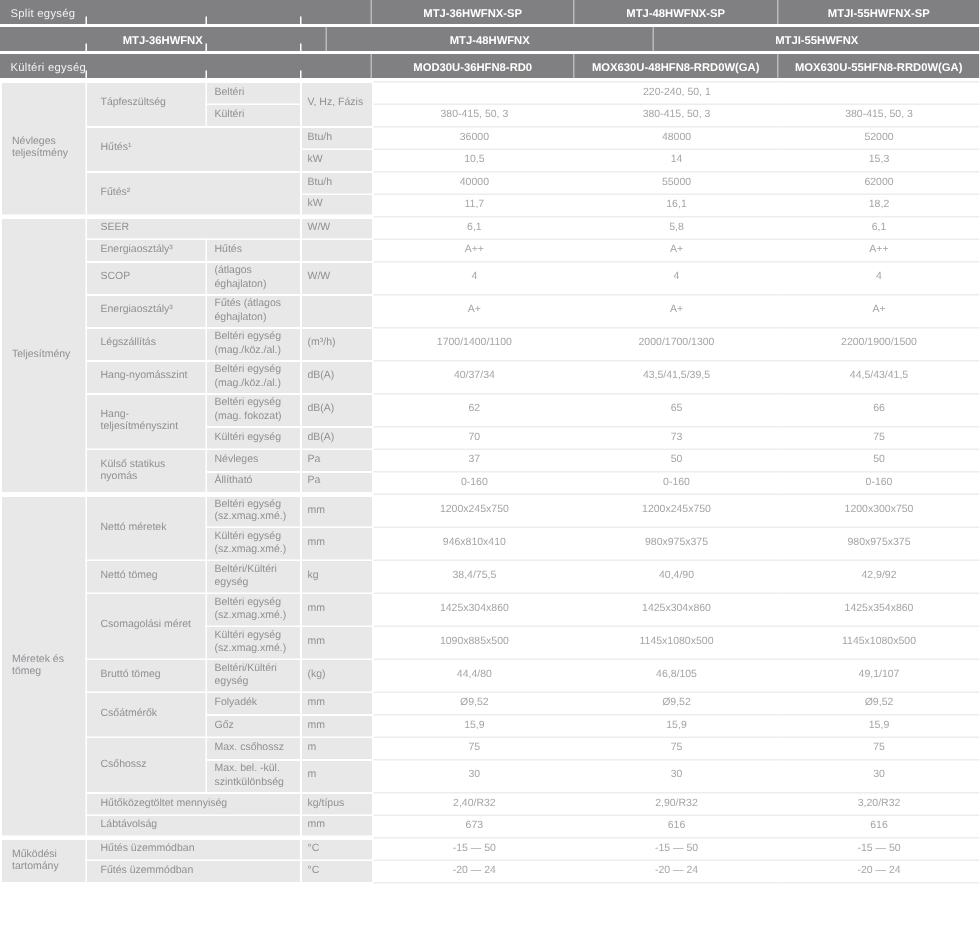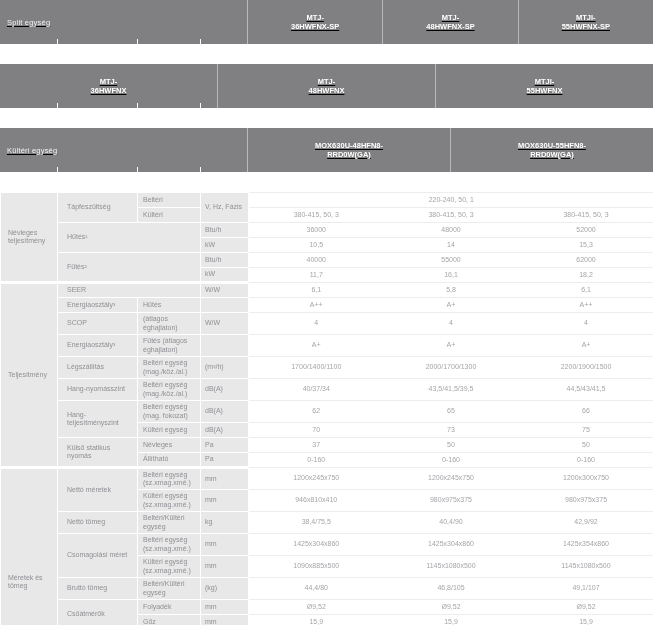--- a/index.html
+++ b/index.html
@@ -3,34 +3,33 @@
 <meta charset="utf-8">
 <style>
   html,body{margin:0;padding:0;background:#ffffff;}
   .page{
     width:653px;height:625px;overflow:hidden;background:#ffffff;
     font-family:"Liberation Sans",sans-serif;
     -webkit-font-smoothing:antialiased;
   }
   
   .hdr-row{
-    display:flex;height:44px;margin-bottom:20px;background-color:#808082;position:relative;
+    display:flex;height:16px;margin-bottom:2px;background-color:#808082;position:relative;
     background-image:linear-gradient(#fff,#fff),linear-gradient(#fff,#fff),linear-gradient(#fff,#fff);
     background-size:1px 5px,1px 5px,1px 5px;
     background-position:57px bottom,137px bottom,200px bottom;
     background-repeat:no-repeat;
-    text-decoration:underline;
   }
   .hdr-label{
     width:248px;box-sizing:border-box;display:flex;align-items:center;
     padding-left:7px;color:#f2f2f2;font-size:7.5px;letter-spacing:.2px;
     border-right:1px solid rgba(255,255,255,.45);
   }
   .hdr-model{
-    flex:1;display:flex;flex-direction:column;justify-content:center;align-items:center;
+    flex:1;display:flex;flex-direction:row;justify-content:center;align-items:center;
     color:#ffffff;font-weight:bold;font-size:7.5px;line-height:9px;text-align:center;
   }
   .hdr-model + .hdr-model{border-left:1px solid rgba(255,255,255,.45);}
   
   table.spec{border-collapse:collapse;table-layout:fixed;width:653px;}
   td{font-size:7px;line-height:8.5px;overflow:hidden;}
   td.lbl{
     background:#e8e8e8;border:1px solid #ffffff;color:#8f9094;
     vertical-align:middle;padding:1px 2px 1px 6px;
   }
@@ -75,20 +74,24 @@
         <span>MTJ-</span>
         <span>48HWFNX</span>
       </div>
     <div class="hdr-model">
         <span>MTJI-</span>
         <span>55HWFNX</span>
       </div>
   </div>
   <div class="hdr-row">
     <div class="hdr-label">Kültéri egység</div>
+    <div class="hdr-model">
+        <span>MOD30U-36HFN8-</span>
+        <span>RD0</span>
+      </div>
     <div class="hdr-model">
         <span>MOX630U-48HFN8-</span>
         <span>RRD0W(GA)</span>
       </div>
     <div class="hdr-model">
         <span>MOX630U-55HFN8-</span>
         <span>RRD0W(GA)</span>
       </div>
   </div>
 

